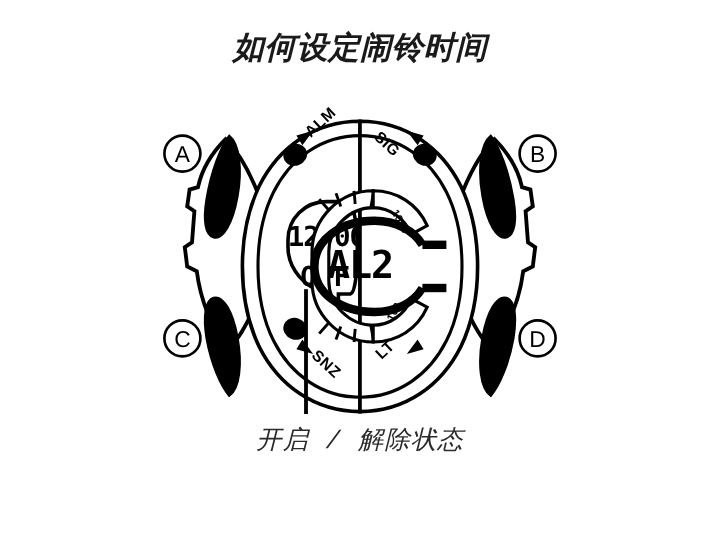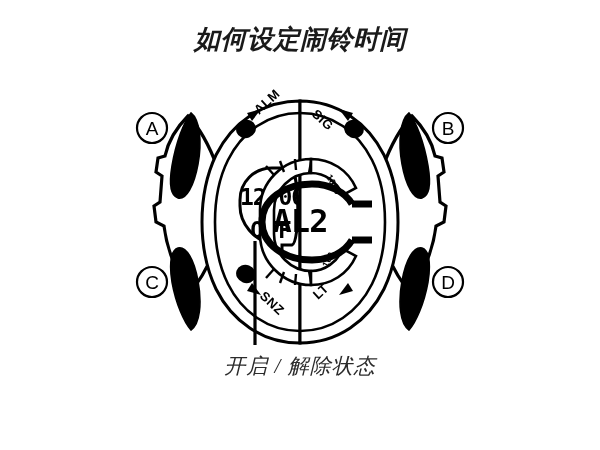--- a/index.html
+++ b/index.html
@@ -34,21 +34,21 @@
     letter-spacing: 0.5px;
     color: #1a1a1a;
     white-space: nowrap;
   }
   .caption {
     position: absolute;
     left: 0;
     top: 352px;
     width: 600px;
     text-align: center;
-    font-family: Liberation Serif, serif;
+    font-family: Liberation Mono, monospace;
     font-style: italic;
     font-size: 21px;
     letter-spacing: 1px;
     color: #2b2b2b;
     white-space: nowrap;
   }
   svg.diagram {
     position: absolute;
     left: 0;
     top: 0;

